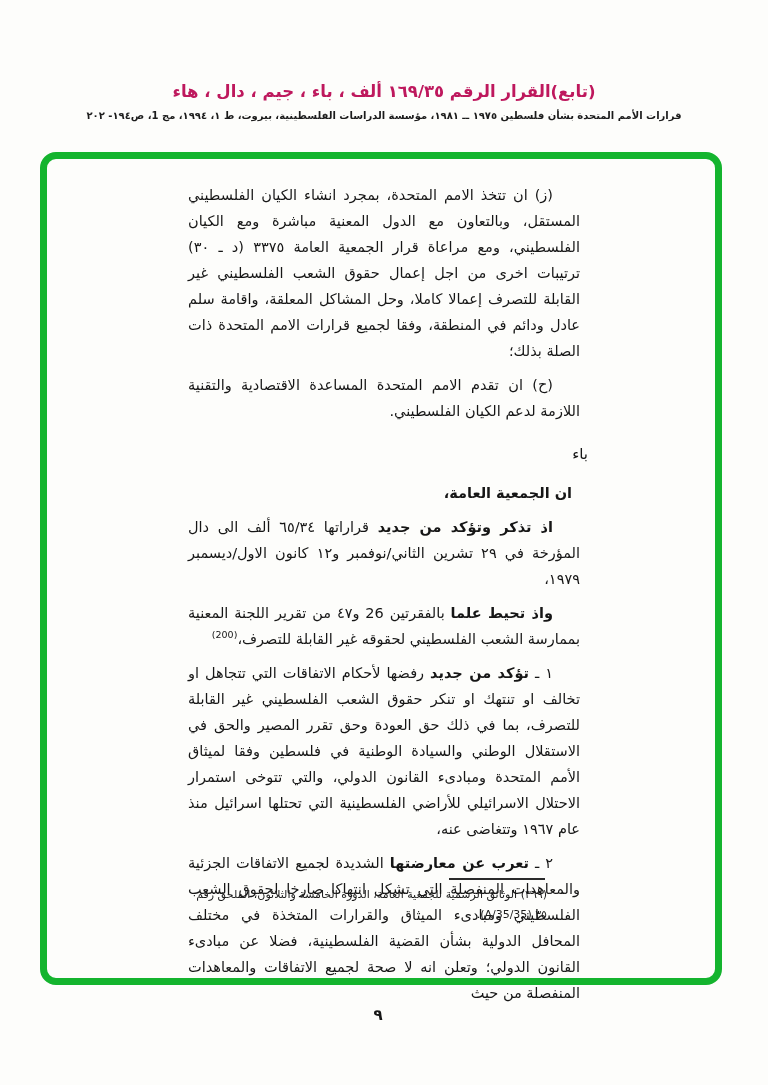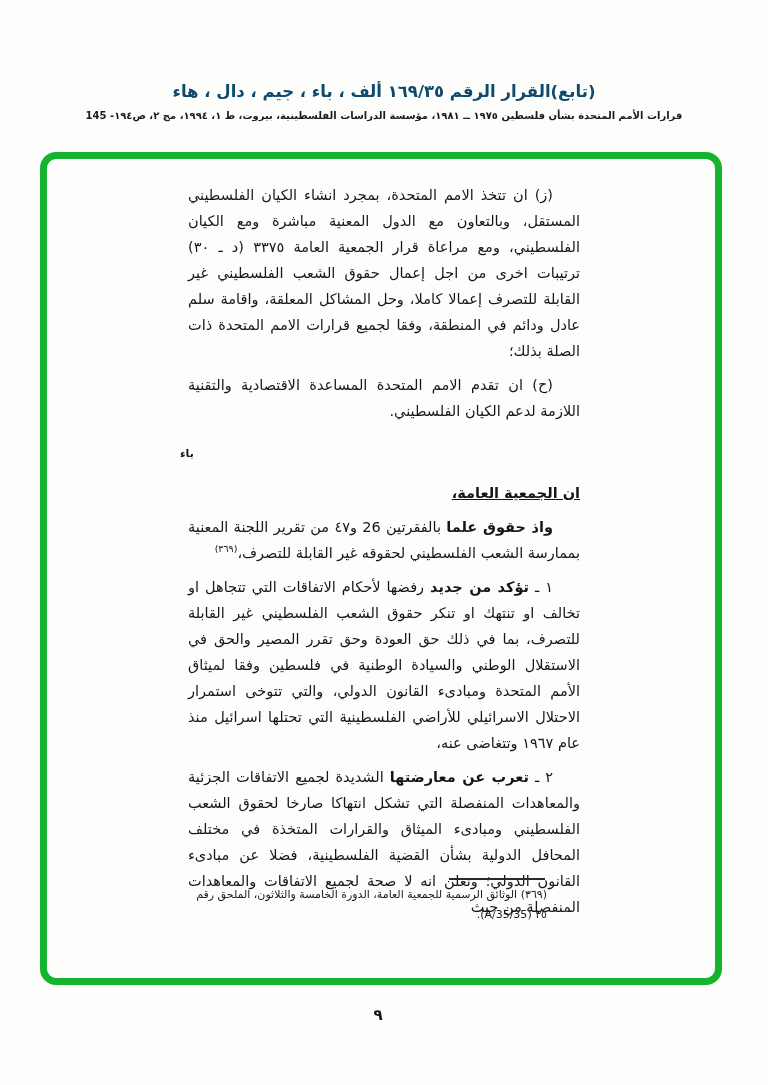--- a/index.html
+++ b/index.html
@@ -9,21 +9,21 @@
     font-family:"DejaVu Sans", sans-serif;
     color:#161616;
     overflow:hidden;
   }
   .header{
     position:absolute;top:82px;left:0;right:0;
     text-align:center;direction:rtl;
   }
   .header-title{
     font-size:16.5px;font-weight:bold;letter-spacing:0;
-    color:#0c4a6e;
+    color:#be185d;
   }
   .header-source{
     margin-top:9px;
     font-size:10px;font-weight:bold;color:#1b1b1b;
   }
   .green-box{
     position:absolute;left:40px;top:152px;
     width:668px;height:819px;
     border:7px solid #14b42e;
     border-radius:16px;
@@ -33,25 +33,25 @@
     position:absolute;left:180px;top:174px;
     width:408px;
     direction:rtl;
     text-align:justify;
     font-size:14.5px;
     line-height:26px;
   }
   .para{margin:8px;text-indent:27px;}
   .para b{font-weight:bold;}
   .section-letter{
-    text-align:left;font-weight:bold;font-size:11px;
+    text-align:right;font-weight:normal;font-size:15px;
     margin:17px 0 13px 0;text-indent:0;
   }
   .preamble-intro{
-    margin:0;font-weight:bold;text-indent:8px;text-decoration:underline;
+    margin:8px;font-weight:bold;text-indent:8px;
   }
   .sup{
     font-size:9.5px;vertical-align:super;line-height:0;
   }
   .footnote{
     position:absolute;left:0;top:878px;width:652px;
     direction:rtl;
   }
   .footnote-inner{
     margin-right:105px;width:340px;
@@ -68,35 +68,36 @@
   .page-number{
     position:absolute;top:1006px;left:0;right:12px;
     text-align:center;font-size:15px;font-weight:bold;
   }
 </style>
 </head>
 <body>
 
 <div class="header">
   <div class="header-title">(تابع)القرار الرقم ١٦٩/٣٥ ألف ، باء ، جيم ، دال ، هاء</div>
-  <div class="header-source">قرارات الأمم المتحدة بشأن فلسطين ١٩٧٥ ــ ١٩٨١، مؤسسة الدراسات الفلسطينية، بيروت، ط ١، ١٩٩٤، مج ٢، ص١٩٤- 145</div>
+  <div class="header-source">قرارات الأمم المتحدة بشأن فلسطين ١٩٧٥ ــ ١٩٨١، مؤسسة الدراسات الفلسطينية، بيروت، ط ١، ١٩٩٤، مج 1، ص١٩٤- ٢٠٢</div>
 </div>
 
 <div class="green-box" style="border-color: rgb(20, 180, 46);"></div>
 
 <div class="content">
   <p class="para"><span>(ز) ان تتخذ الامم المتحدة، بمجرد انشاء الكيان الفلسطيني المستقل، وبالتعاون مع الدول المعنية مباشرة ومع الكيان الفلسطيني، ومع مراعاة قرار الجمعية العامة ٣٣٧٥ (د ـ ٣٠) ترتيبات اخرى من اجل إعمال حقوق الشعب الفلسطيني غير القابلة للتصرف إعمالا كاملا، وحل المشاكل المعلقة، واقامة سلم عادل ودائم في المنطقة، وفقا لجميع قرارات الامم المتحدة ذات الصلة بذلك؛</span></p>
   <p class="para"><span>(ح) ان تقدم الامم المتحدة المساعدة الاقتصادية والتقنية اللازمة لدعم الكيان الفلسطيني.</span></p>
 
   <div class="section-letter">باء</div>
 
   <p class="para preamble-intro">ان الجمعية العامة،</p>
 
+  <p class="para"><b>اذ تذكر وتؤكد من جديد</b><span> قراراتها ٦٥/٣٤ ألف الى دال المؤرخة في ٢٩ تشرين الثاني/نوفمبر و١٢ كانون الاول/ديسمبر ١٩٧٩،</span></p>
 
-  <p class="para"><b>واذ حقوق علما</b><span> بالفقرتين 26 و٤٧ من تقرير اللجنة المعنية بممارسة الشعب الفلسطيني لحقوقه غير القابلة للتصرف،</span><span class="sup">(٣٦٩)</span></p>
+  <p class="para"><b>واذ تحيط علما</b><span> بالفقرتين 26 و٤٧ من تقرير اللجنة المعنية بممارسة الشعب الفلسطيني لحقوقه غير القابلة للتصرف،</span><span class="sup">(200)</span></p>
 
   <p class="para"><span>١ ـ </span><b>تؤكد من جديد</b><span> رفضها لأحكام الاتفاقات التي تتجاهل او تخالف او تنتهك او تنكر حقوق الشعب الفلسطيني غير القابلة للتصرف، بما في ذلك حق العودة وحق تقرر المصير والحق في الاستقلال الوطني والسيادة الوطنية في فلسطين وفقا لميثاق الأمم المتحدة ومبادىء القانون الدولي، والتي تتوخى استمرار الاحتلال الاسرائيلي للأراضي الفلسطينية التي تحتلها اسرائيل منذ عام ١٩٦٧ وتتغاضى عنه،</span></p>
 
   <p class="para"><span>٢ ـ </span><b>تعرب عن معارضتها</b><span> الشديدة لجميع الاتفاقات الجزئية والمعاهدات المنفصلة التي تشكل انتهاكا صارخا لحقوق الشعب الفلسطيني ومبادىء الميثاق والقرارات المتخذة في مختلف المحافل الدولية بشأن القضية الفلسطينية، فضلا عن مبادىء القانون الدولي؛ وتعلن انه لا صحة لجميع الاتفاقات والمعاهدات المنفصلة من حيث</span></p>
 </div>
 
 <div class="footnote">
   <div class="footnote-inner">
     <div class="footnote-rule"></div>
     <div class="fn-line1">(٣٦٩) الوثائق الرسمية للجمعية العامة، الدورة الخامسة والثلاثون، الملحق رقم</div>

